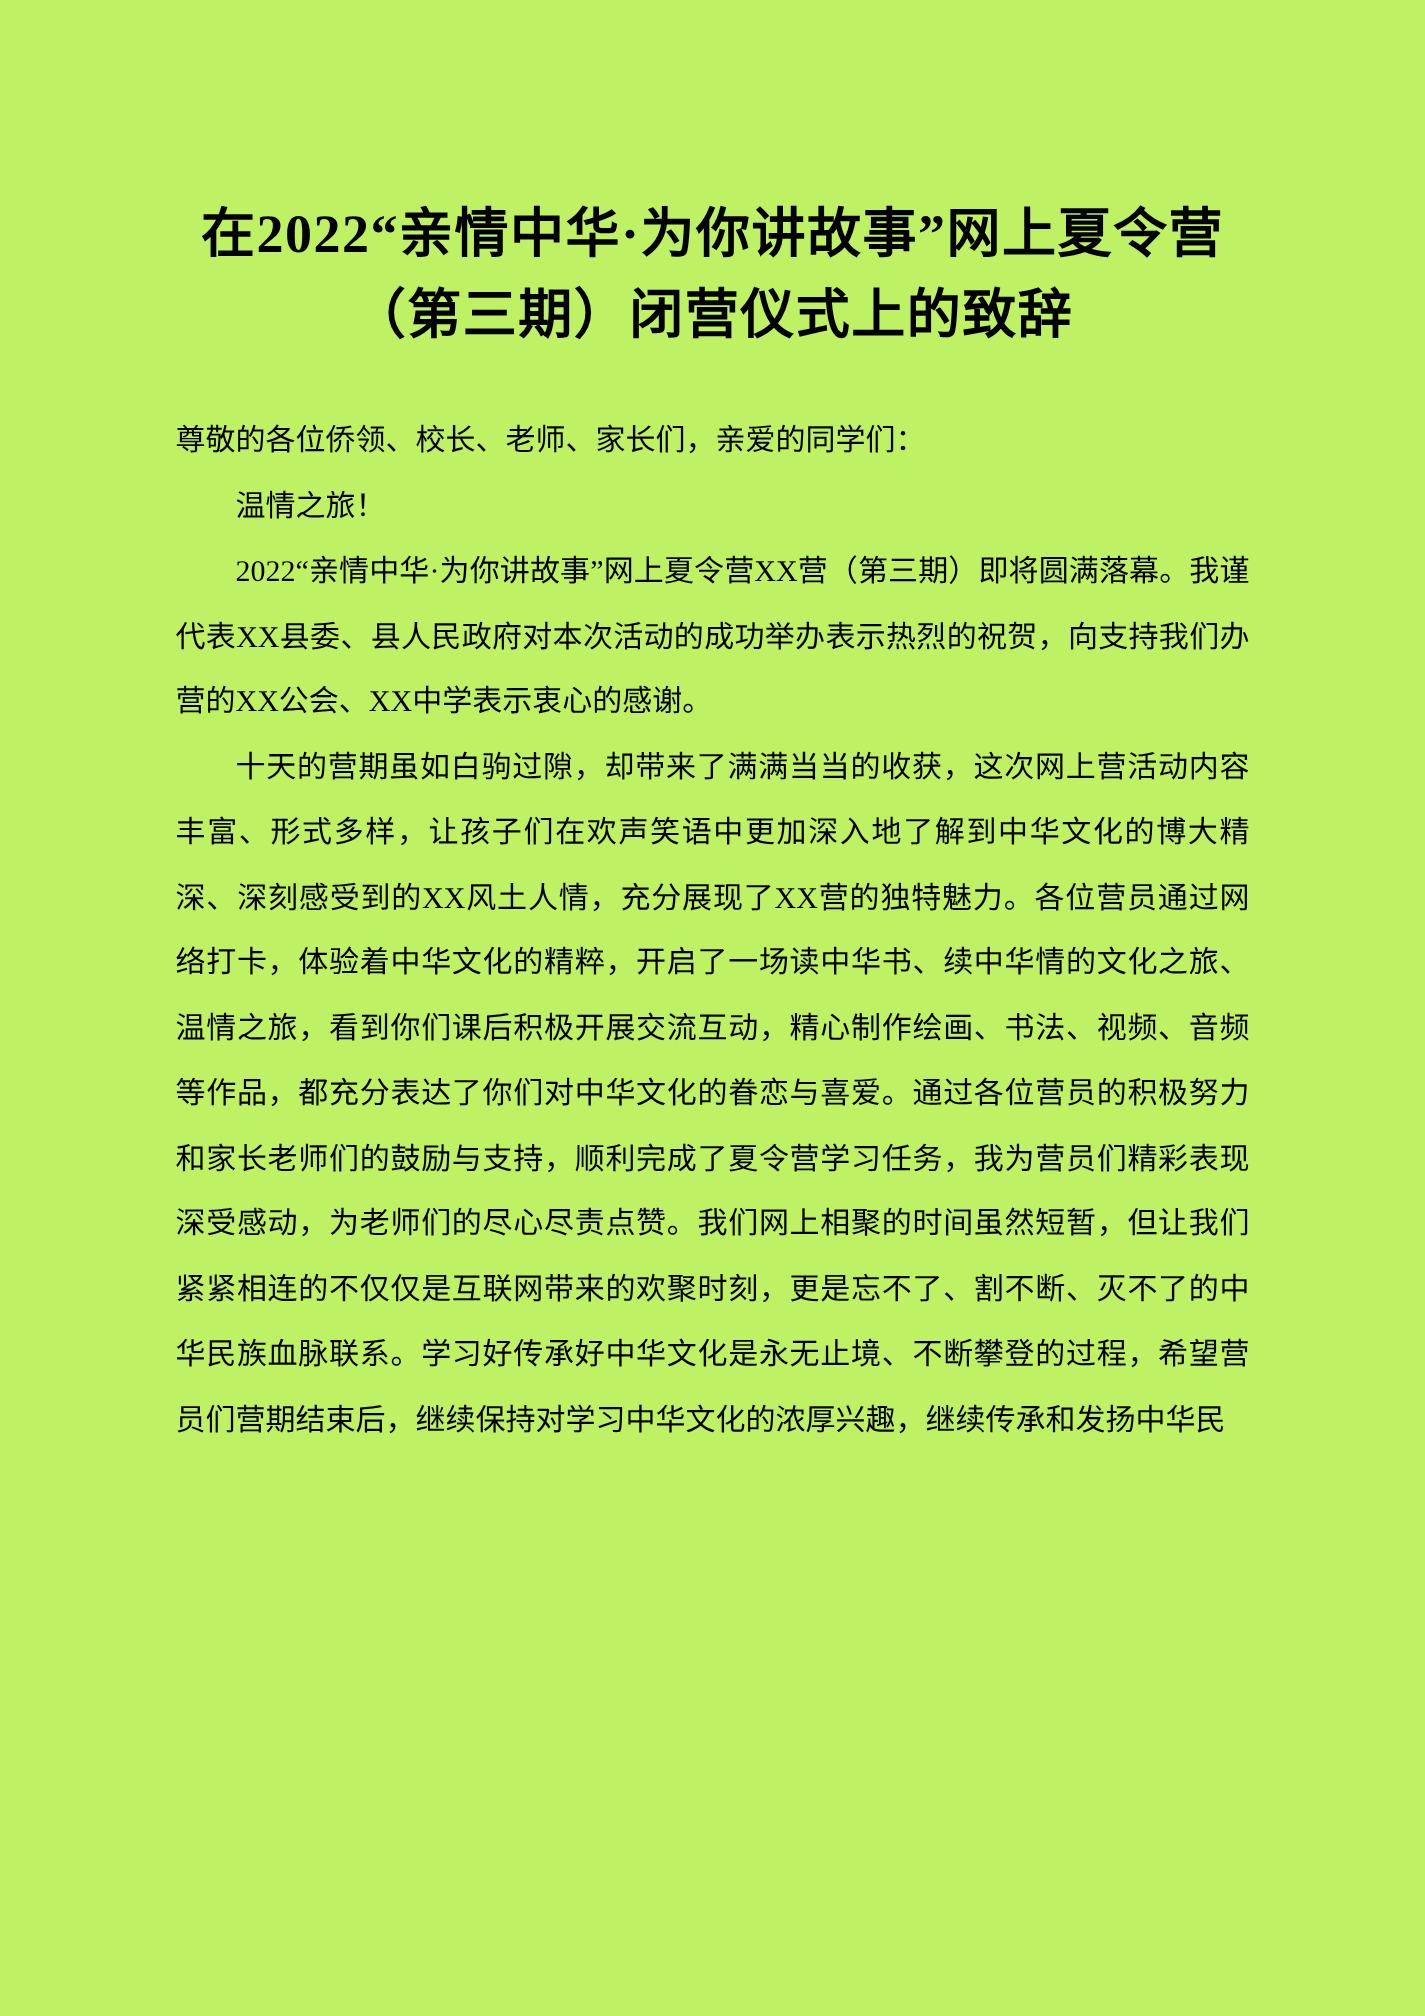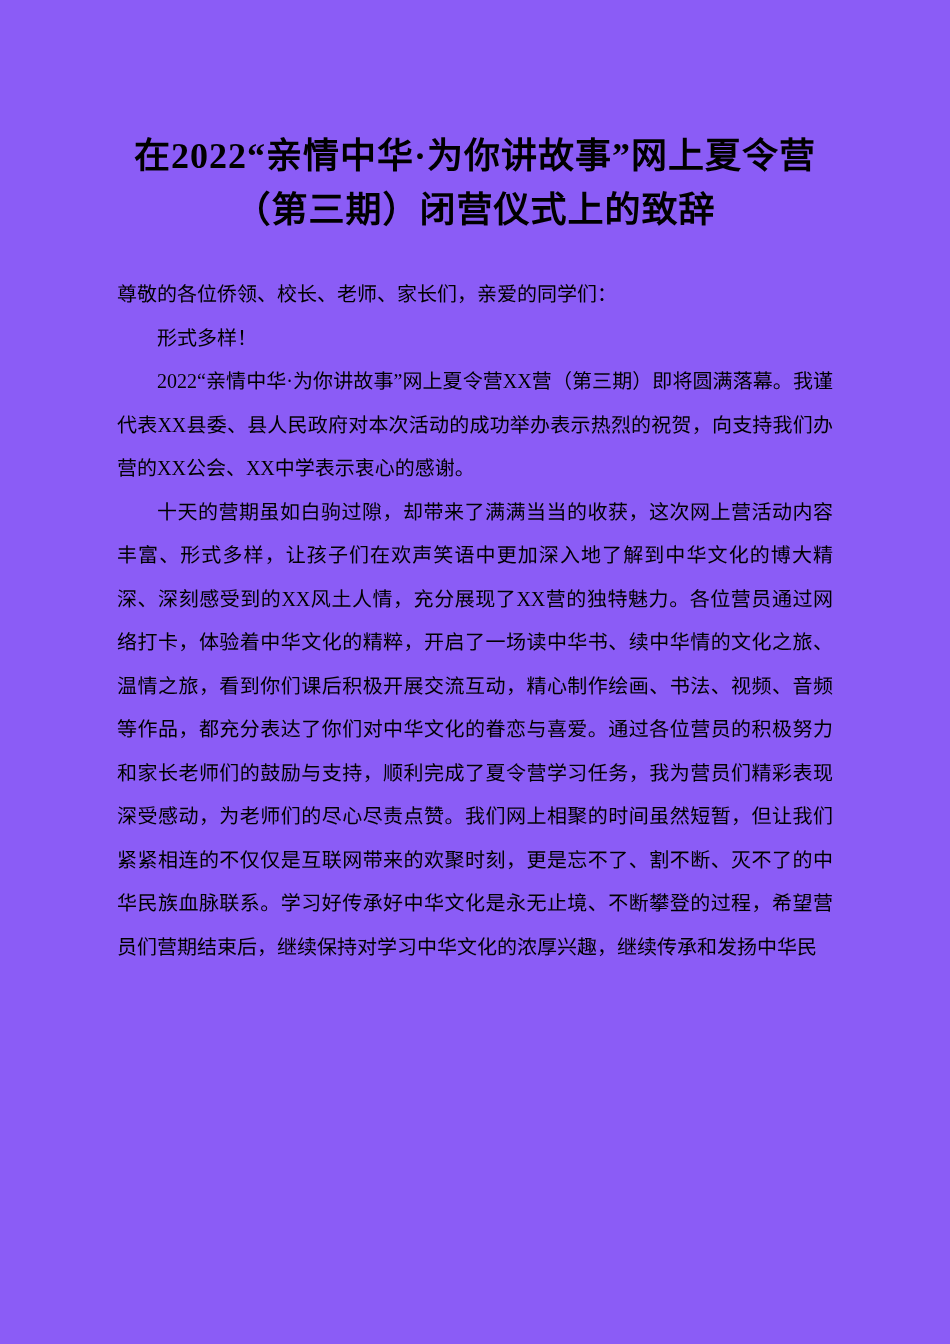--- a/index.html
+++ b/index.html
@@ -5,21 +5,21 @@
   html, body {
     margin: 0;
     padding: 0;
     background: #ffffff;
   }
   .page {
     position: relative;
     width: 950px;
     height: 1344px;
     margin: 0 auto;
-    background: #8b5cf6;
+    background: #bef264;
     box-sizing: border-box;
     padding: 129px 117px 0 117px;
     overflow: hidden;
     color: #000000;
     font-family: "Liberation Serif", "DejaVu Serif", serif;
   }
   .title {
     margin: 0 0 36px 0;
     font-size: 36px;
     font-weight: 700;
@@ -39,17 +39,17 @@
     text-indent: 2em;
   }
 </style>
 </head>
 <body>
 
 <div class="page">
   <h1 class="title">在2022“亲情中华·为你讲故事”网上夏令营（第三期）闭营仪式上的致辞</h1>
   <div class="doc-body">
       <p class="">尊敬的各位侨领、校长、老师、家长们，亲爱的同学们：</p>
-      <p class="indent">形式多样！</p>
+      <p class="indent">温情之旅！</p>
       <p class="indent">2022“亲情中华·为你讲故事”网上夏令营XX营（第三期）即将圆满落幕。我谨代表XX县委、县人民政府对本次活动的成功举办表示热烈的祝贺，向支持我们办营的XX公会、XX中学表示衷心的感谢。</p>
       <p class="indent">十天的营期虽如白驹过隙，却带来了满满当当的收获，这次网上营活动内容丰富、形式多样，让孩子们在欢声笑语中更加深入地了解到中华文化的博大精深、深刻感受到的XX风土人情，充分展现了XX营的独特魅力。各位营员通过网络打卡，体验着中华文化的精粹，开启了一场读中华书、续中华情的文化之旅、温情之旅，看到你们课后积极开展交流互动，精心制作绘画、书法、视频、音频等作品，都充分表达了你们对中华文化的眷恋与喜爱。通过各位营员的积极努力和家长老师们的鼓励与支持，顺利完成了夏令营学习任务，我为营员们精彩表现深受感动，为老师们的尽心尽责点赞。我们网上相聚的时间虽然短暂，但让我们紧紧相连的不仅仅是互联网带来的欢聚时刻，更是忘不了、割不断、灭不了的中华民族血脉联系。学习好传承好中华文化是永无止境、不断攀登的过程，希望营员们营期结束后，继续保持对学习中华文化的浓厚兴趣，继续传承和发扬中华民</p>
     </div>
 </div>
 
 </body></html>

